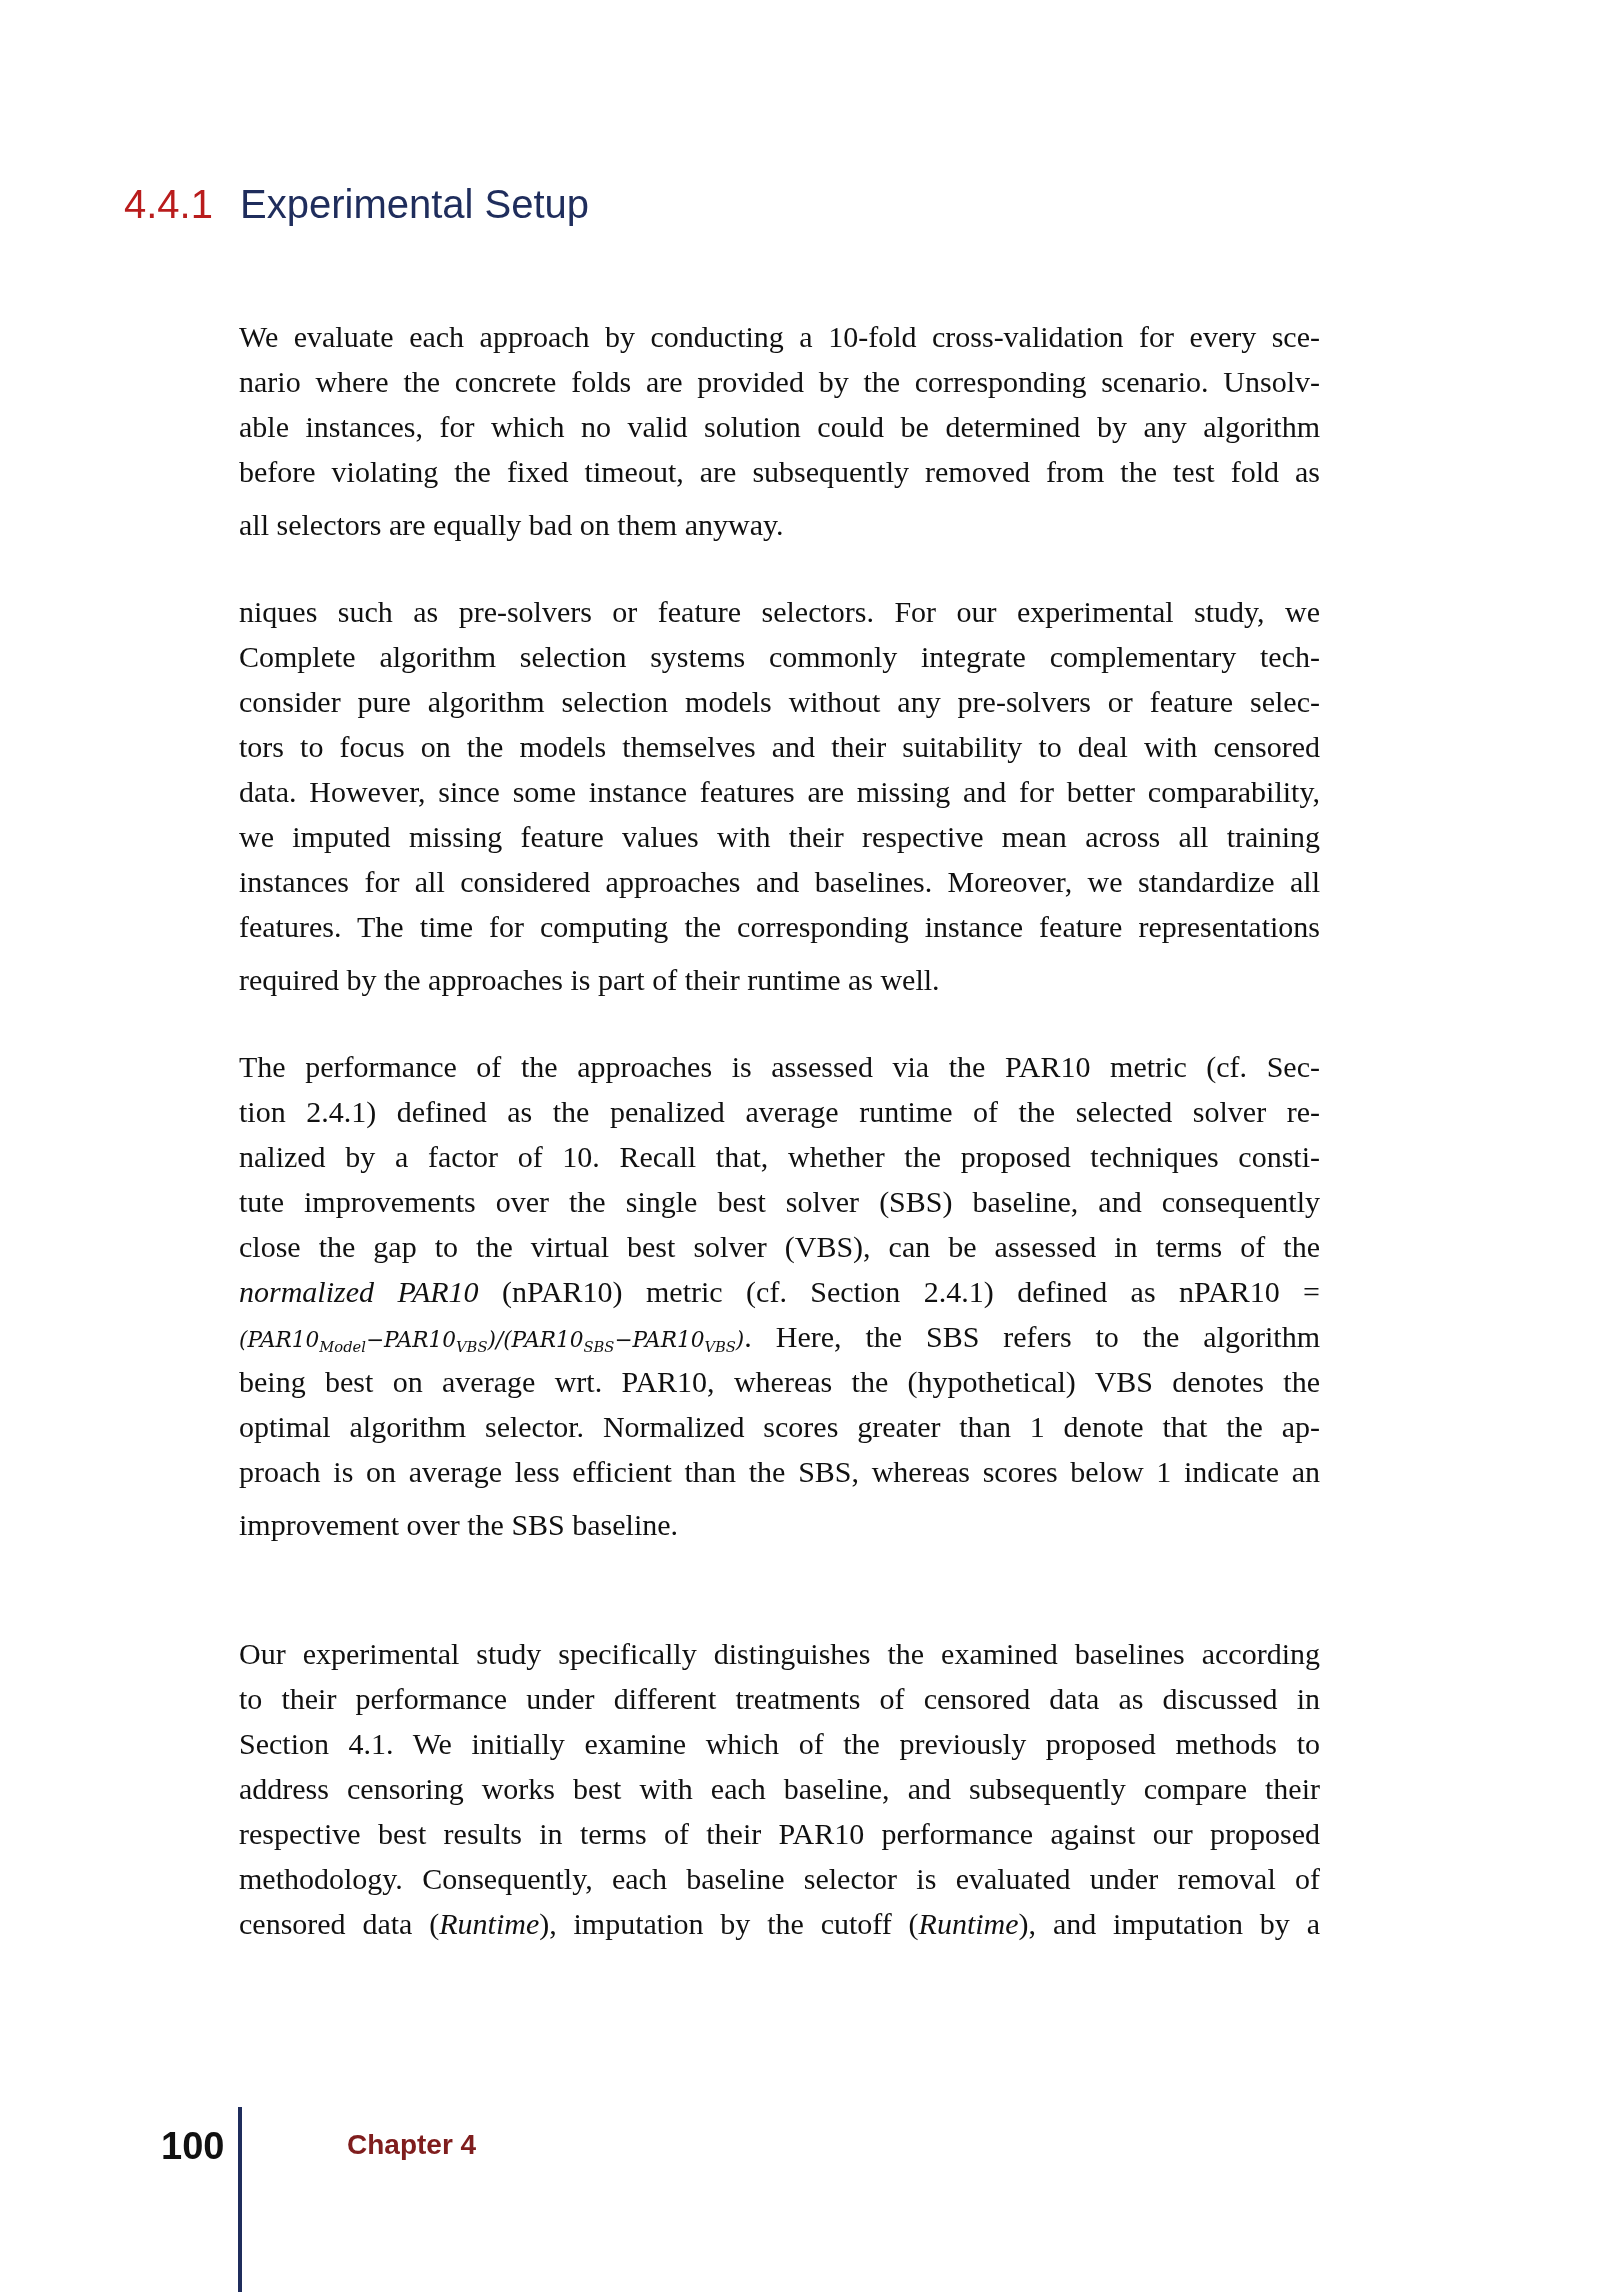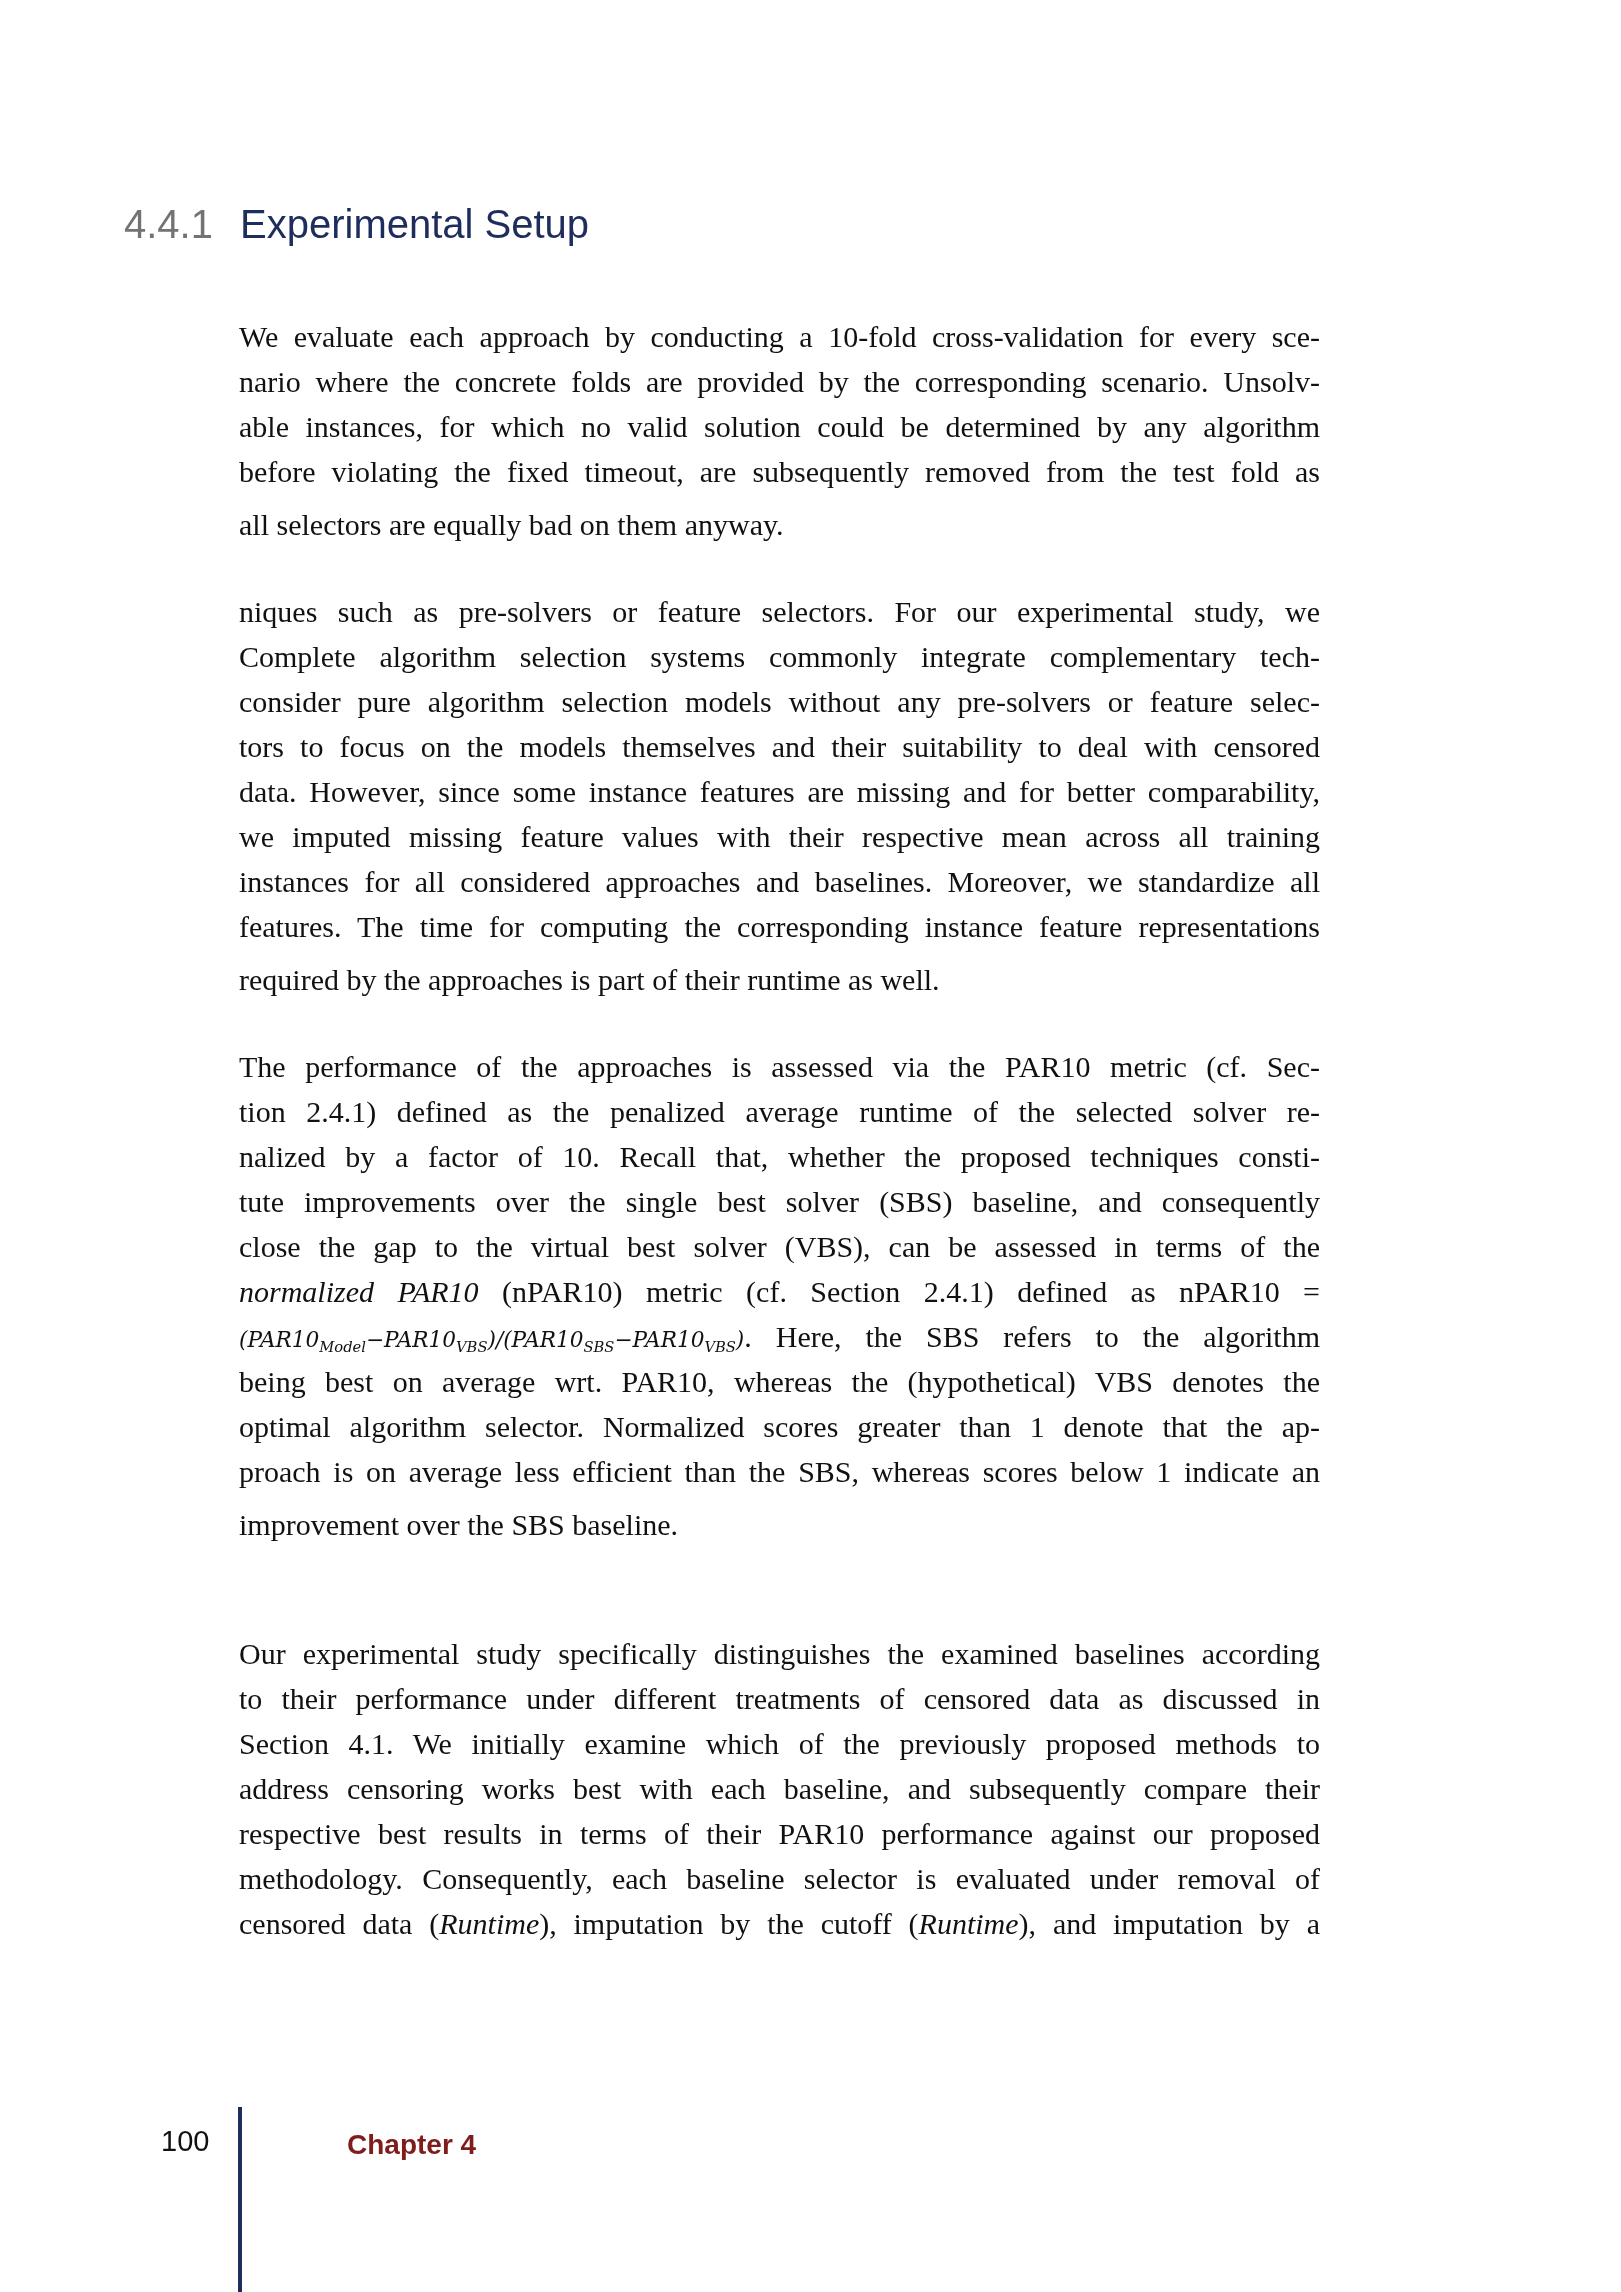--- a/index.html
+++ b/index.html
@@ -1,31 +1,31 @@
 <!DOCTYPE html>
 <html><head>
 <meta charset="utf-8">
 <style>
   html, body { margin:0; padding:0; background:#fff; }
   body { width:1621px; height:2293px; position:relative; overflow:hidden; }
   .heading { position:absolute; left:124px; top:182px; font-family:"Liberation Sans", sans-serif; font-size:40px; white-space:nowrap; }
-  .heading .num { color:#737373; display:inline-block; width:116px;margin-top:20px; }
+  .heading .num { color:#b91c1c; display:inline-block; width:116px; }
   .heading .title { color:#1f2d5c;text-align:center; }
   .body { position:absolute; left:239px; width:1081px; font-family:"Liberation Serif", serif; font-size:30px; line-height:45px; color:#111; }
   .p1 { position:absolute; top:314px; }
   .p2 { position:absolute; top:589px; }
   .p3 { position:absolute; top:1044px; }
   .p4 { position:absolute; top:1631px; }
   .para { position:absolute; left:0; width:1081px; }
   .line { display:block; text-align:justify; text-align-last:justify; white-space:nowrap; height:45px; }
   .line.last { text-align-last:left;margin-top:8px; }
   em { font-style:italic; }
   .math { font-family:"DejaVu Serif", serif; font-style:italic; font-size:21.6px; }
   .math sub { font-size:14.7px;margin-top:15px; }
-  .footer-num { position:absolute; left:161px; top:2125px; font-family:"Liberation Sans", sans-serif; font-weight:normal; font-size:29px; color:#111; }
+  .footer-num { position:absolute; left:161px; top:2125px; font-family:"Liberation Sans", sans-serif; font-weight:bold; font-size:38px; color:#111; }
   .footer-bar { position:absolute; left:238px; top:2107px; width:3.9px; height:185px; background:#1f2d5c; }
   .footer-chap { position:absolute; left:347px; top:2129px; font-family:"Liberation Sans", sans-serif; font-weight:bold; font-size:28px; color:#7f1d1d; }
 </style>
 </head>
 <body>
 
 <div class="heading">
   <span class="num">4.4.1</span><span class="title">Experimental Setup</span>
 </div>
 

